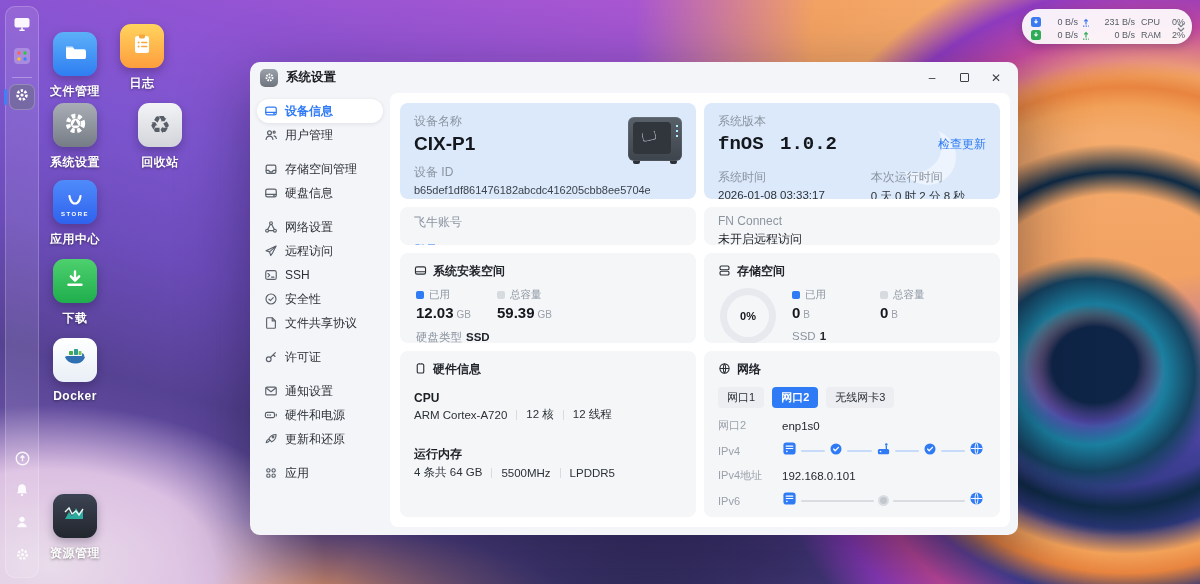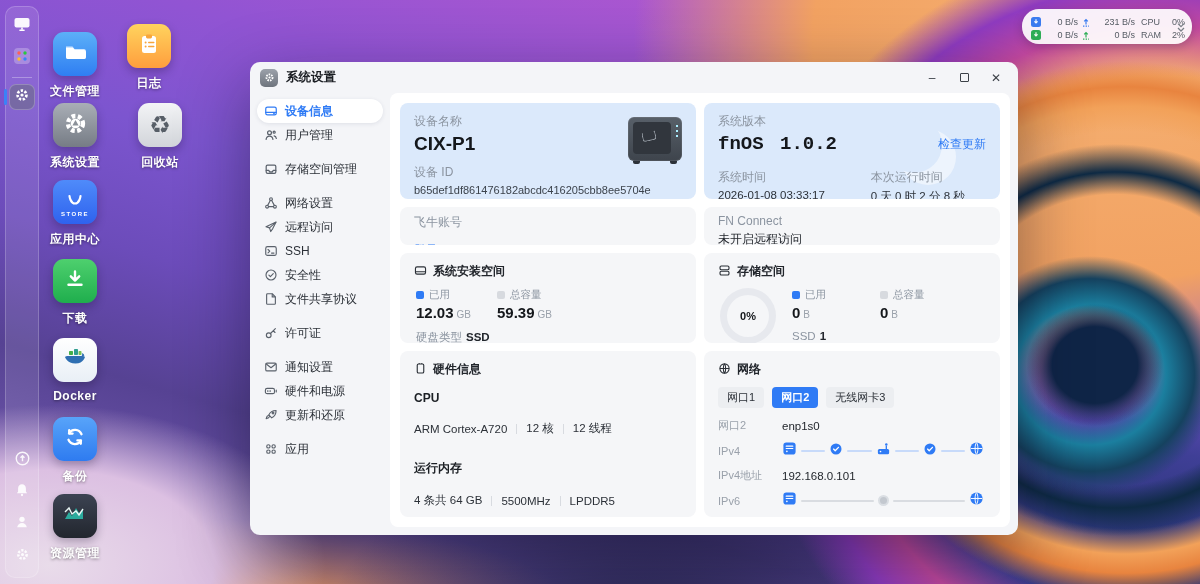--- a/index.html
+++ b/index.html
@@ -103,21 +103,21 @@
     font-size:11px; font-weight:700; color:#14171b; z-index:2; }
   .legend { display:flex; gap:26px; }
   .leg-hd { display:flex; align-items:center; gap:5px; font-size:10.5px; color:#8b94a0; }
   .sq { width:8px; height:8px; border-radius:2px; }
   .sq.blue { background:#2f7bf5; } .sq.gray { background:#d7dadf; }
   .leg-val { font-size:15px; font-weight:700; color:#14171b; margin-top:2px; }
   .leg-val em { font-style:normal; font-size:10px; font-weight:400; color:#9aa1ab; margin-left:3px; }
   .space-foot { font-size:11.5px; color:#8b94a0; margin-top:9px; }
   .space-foot b { color:#22262c; font-weight:700; margin-left:4px; }
   .hw-lbl { font-size:12px; font-weight:700; color:#1c2025; margin-top:13px; }
-  .hw-line { font-size:11.5px; color:#2c3138; margin-top:16px; display:flex; align-items:center; }
+  .hw-line { font-size:11.5px; color:#2c3138; margin-top:2px; display:flex; align-items:center; }
   .vsep { width:1px; height:10px; background:#d8dbe0; margin:0 9px; }
   .tabs { display:flex; gap:8px; margin:9px 0 10px; }
   .tab { height:21px; display:flex; align-items:center; padding:0 9px; border-radius:4px; background:#eceef1; font-size:11px; color:#2b3037; cursor:pointer; }
   .tab.on { background:#2f7bf5; color:#fff; font-weight:700; }
   .net-grid { display:grid; grid-template-columns:64px 1fr; row-gap:8px; align-items:center; }
   .net-l { font-size:11px; color:#9aa1ab; }
   .net-v { font-size:11.5px; color:#23272d; }
   .diagram { display:flex; align-items:center; gap:4px; padding-right:2px; }
   .seg { flex:1; height:2px; border-radius:1px; background:#c7dafa; }
   .seg.gray { background:#d9dce1; }
@@ -200,21 +200,21 @@
         <span>
       <svg width="26" height="26" viewBox="0 0 26 26">
             <path d="M4 7.5h6.5l2 2.5H22a1.8 1.8 0 0 1 1.8 1.8V18a2 2 0 0 1-2 2H6a2 2 0 0 1-2-2z" fill="#cfe6ff"></path>
             <path d="M4 9h7l2 2h9a2 2 0 0 1 2 2v5a2 2 0 0 1-2 2H6a2 2 0 0 1-2-2z" fill="#fff"></path>
           </svg>
     </span>
       </div>
     <div class="lbl">文件管理</div>
   </div>
 
-  <div class="dicon" style="left:104px;top:24px;">
+  <div class="dicon" style="left:97px;top:24px;">
     <div class="tile tile-logs">
         <span>
       <svg width="26" height="26" viewBox="0 0 26 26">
             <rect x="6" y="5" width="14" height="17" rx="2.5" fill="#fff"></rect>
             <rect x="10" y="3.4" width="6" height="4" rx="1.4" fill="#f7a63c"></rect>
             <circle cx="9.6" cy="11.5" r="1" fill="#f7a63c"></circle>
             <rect x="12" y="10.8" width="6.5" height="1.5" rx=".7" fill="#f7a63c"></rect>
             <circle cx="9.6" cy="15.5" r="1" fill="#f7a63c"></circle>
             <rect x="12" y="14.8" width="6.5" height="1.5" rx=".7" fill="#f7a63c"></rect>
           </svg>
@@ -275,33 +275,20 @@
             <rect x="14" y="6" width="4" height="6" rx=".8" fill="#2f9e8f"></rect>
             <rect x="18.5" y="8" width="3" height="4" rx=".8" fill="#79c257"></rect>
             <path d="M5 14c0 0 1-1.5 3-1h14c2 0 3 .8 3 .8s-1 6.7-9.5 6.7S5 14 5 14z" fill="#2f6fb2"></path>
             <path d="M21 13.5c1.5-1 1.3-2.8.8-3.6 1.5.3 2.4 1.5 2.5 2.8z" fill="#2f6fb2"></path>
           </svg>
     </span>
       </div>
     <div class="lbl">Docker</div>
   </div>
 
-  <div class="dicon" style="left:30px;top:417px;">
-    <div class="tile tile-backup">
-        <span>
-      <svg width="26" height="26" viewBox="0 0 26 26">
-            <path d="M19.5 10.2A7 7 0 0 0 7 9.3" fill="none" stroke="#fff" stroke-width="2.3" stroke-linecap="round"></path>
-            <path d="M7.2 6.2v3.4h3.4" fill="none" stroke="#fff" stroke-width="2.3" stroke-linecap="round" stroke-linejoin="round"></path>
-            <path d="M6.5 15.8A7 7 0 0 0 19 16.7" fill="none" stroke="#fff" stroke-width="2.3" stroke-linecap="round"></path>
-            <path d="M18.8 19.8v-3.4h-3.4" fill="none" stroke="#fff" stroke-width="2.3" stroke-linecap="round" stroke-linejoin="round"></path>
-          </svg>
-    </span>
-      </div>
-    <div class="lbl">备份</div>
-  </div>
 
   <div class="dicon" style="left:30px;top:494px;">
     <div class="tile tile-res">
         <span>
       <svg width="30" height="30" viewBox="0 0 30 30">
             <path d="M5 20l4-7 3 4 4-8 3 5 4-3v9H5z" fill="#2bbfae" opacity=".85"></path>
             <path d="M5 13l4-4 3 6 4-3 3 4 4-6" fill="none" stroke="#e8f6f4" stroke-width="1.4"></path>
           </svg>
     </span>
       </div>
@@ -379,20 +366,28 @@
             <path d="M11.6 8.9c1.5.3 2.3 1.4 2.5 3.1"></path>
           </svg>
         <span>用户管理</span>
       </div>
       <div class="nav-item nav-gap">
         <svg width="14" height="14" viewBox="0 0 16 16" fill="none" stroke="currentColor" stroke-width="1.4" stroke-linecap="round" stroke-linejoin="round">
             <path d="M2.5 9.5V5A1.5 1.5 0 0 1 4 3.5h8A1.5 1.5 0 0 1 13.5 5v4.5"></path>
             <path d="M2.5 9.5h2.9l1.1 1.7h3l1.1-1.7h2.9v1.9A1.6 1.6 0 0 1 11.9 13H4.1a1.6 1.6 0 0 1-1.6-1.6z"></path>
           </svg>
         <span>存储空间管理</span>
+      </div>
+      <div class="nav-item">
+        <svg width="14" height="14" viewBox="0 0 16 16" fill="none" stroke="currentColor" stroke-width="1.4" stroke-linecap="round">
+            <rect x="2" y="3.5" width="12" height="9" rx="2"></rect>
+            <path d="M2 9.5h12"></path>
+            <circle cx="11.4" cy="11" r=".4" fill="currentColor"></circle>
+          </svg>
+        <span>硬盘信息</span>
       </div>
       <div class="nav-item nav-gap">
         <svg width="14" height="14" viewBox="0 0 16 16" fill="none" stroke="currentColor" stroke-width="1.3" stroke-linecap="round">
             <circle cx="8" cy="3.6" r="1.6"></circle>
             <circle cx="3.5" cy="12.2" r="1.6"></circle>
             <circle cx="12.5" cy="12.2" r="1.6"></circle>
             <path d="M7.2 5.1l-3 5.6M8.8 5.1l3 5.6M5.2 12.2h5.6"></path>
           </svg>
         <span>网络设置</span>
       </div>

